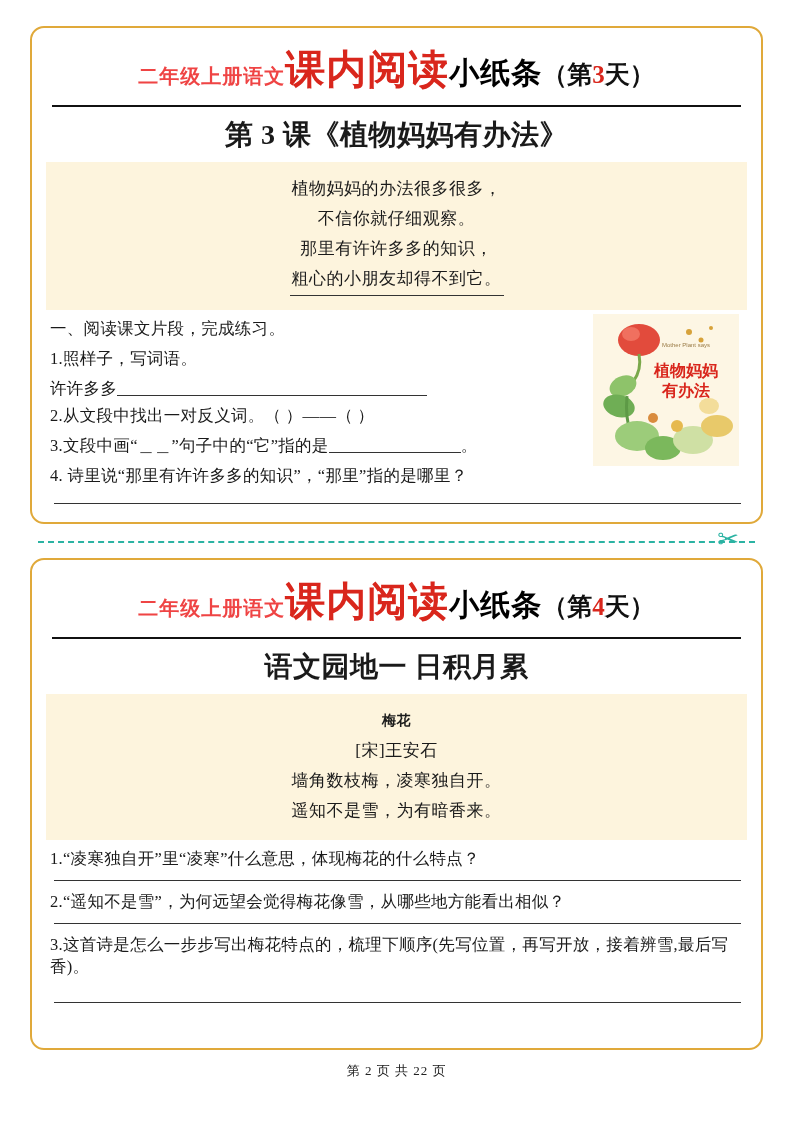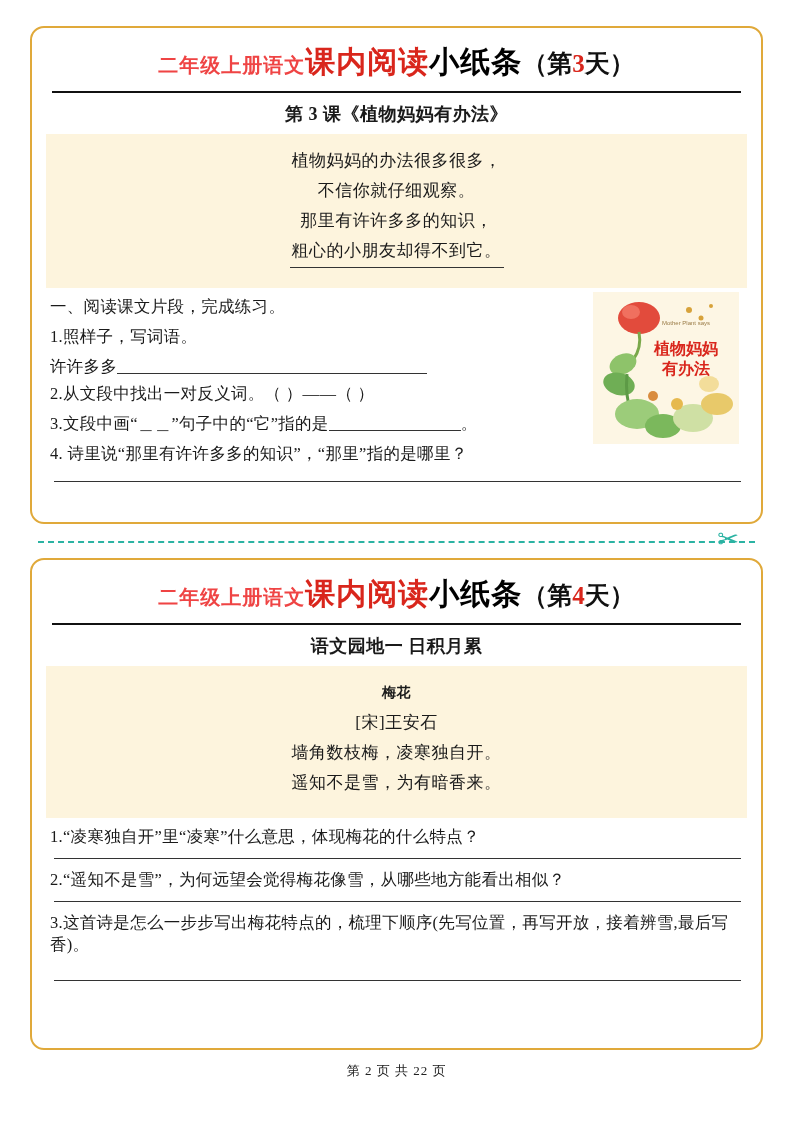--- a/index.html
+++ b/index.html
@@ -49,21 +49,21 @@
   .t-black {
     font-family: Liberation Sans, sans-serif;
     font-weight: bold;
     font-size: 20px;
     letter-spacing: 1px;
     color: #ef4444;
   }
   .t-red {
     font-family: "Liberation Serif", serif;
     font-weight: bold;
-    font-size: 30px;
+    font-size: 40px;
     color: #d9261c;
     letter-spacing: 1px;
   }
   .t-green {
     font-family: "Liberation Serif", serif;
     font-weight: bold;
     font-size: 30px;
     color: #000000;
     letter-spacing: 1px;
   }
@@ -76,30 +76,30 @@
   .t-day {
     font-family: "Liberation Serif", serif;
     font-weight: bold;
     font-size: 25px;
     color: #d9261c;
   }
 
   
   .subtitle {
     text-align: center;
-    font-size: 18px;
+    font-size: 28px;
     font-weight: bold;
     padding: 9px 0 8px 0;
     letter-spacing: 0.5px;
   }
 
   
   .passage {
     background: #fdf4dd;
-    padding: 12px 10px 20px 10px;
+    padding: 12px 10px 14px 10px;
     text-align: center;
     font-size: 17px;
     line-height: 30px;
     letter-spacing: 0.5px;
   }
   .passage .line { display: block; }
   .passage .underline {
     border-bottom: 1px solid #333;
     display: inline-block;
     padding: 0 2px 1px 2px;

